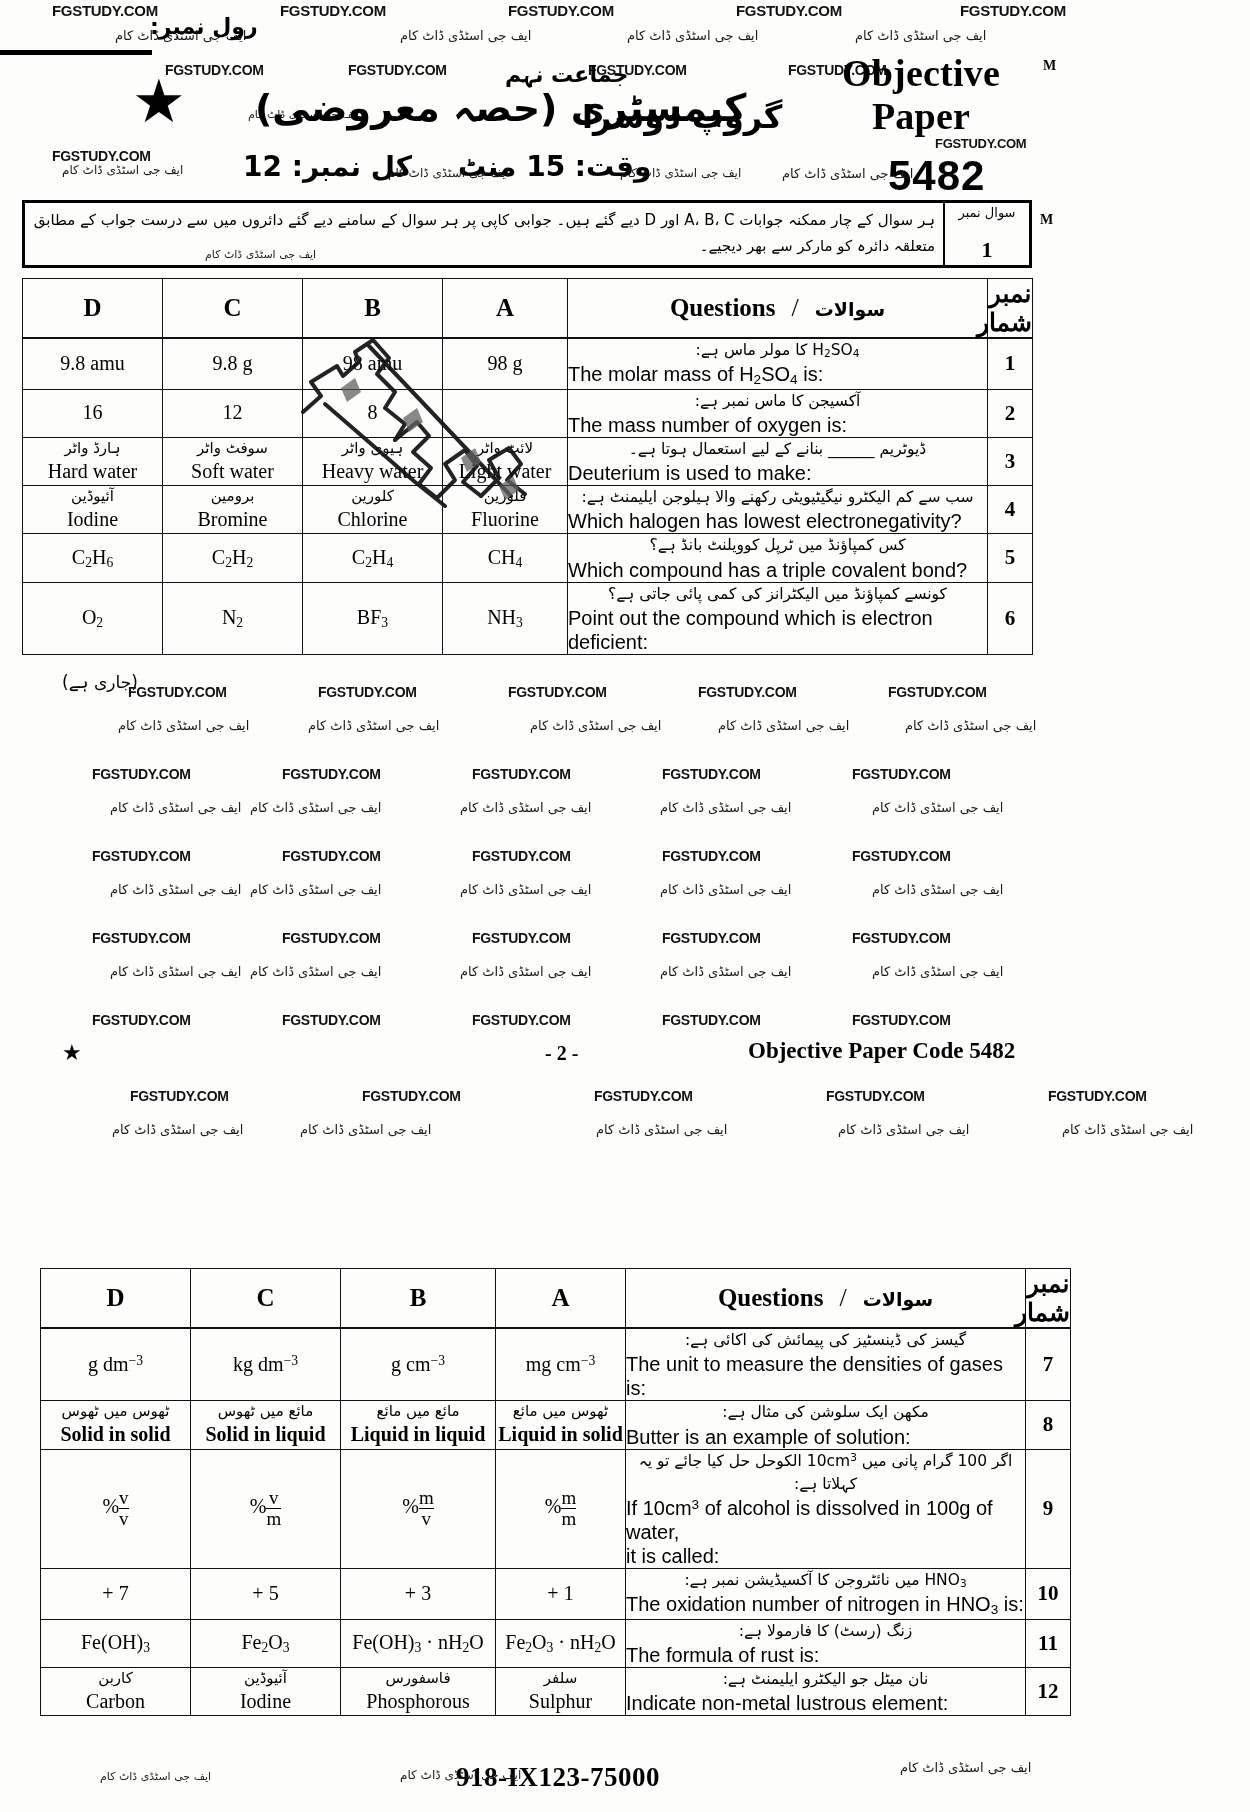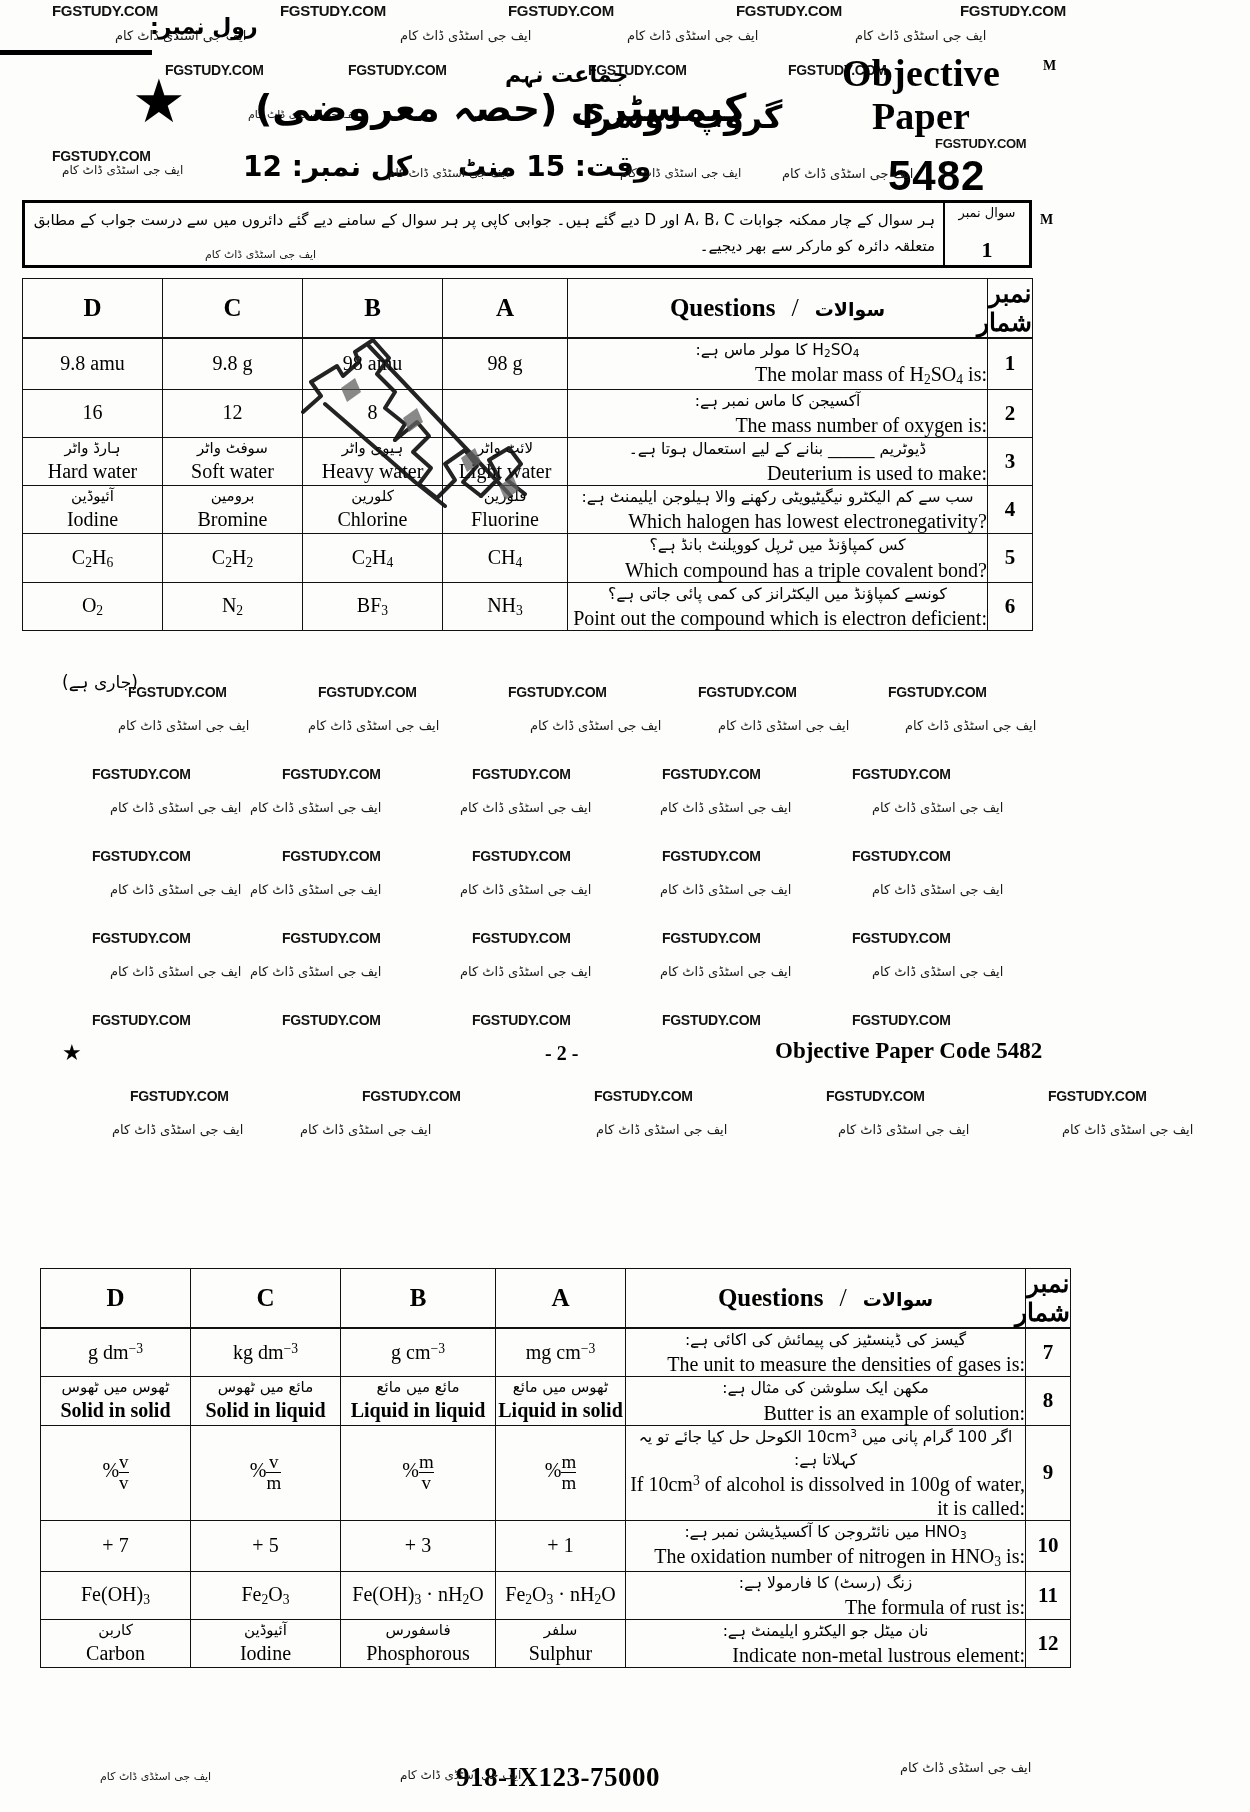--- a/index.html
+++ b/index.html
@@ -192,22 +192,22 @@
     display: block;
     direction: rtl;
     font-family: "DejaVu Sans", sans-serif;
     font-size: 15.5px;
     text-align: center;
     line-height: 1.5;
   }
   td.qcell .en {
     display: block;
     direction: ltr;
-    text-align: right;
-    font-family: Liberation Serif, serif;
+    text-align: left;
+    font-family: Liberation Sans, sans-serif;
     font-size: 20px;
     line-height: 1.2;
   }
   td.num {
     font-family: "Liberation Serif", serif;
     font-weight: 700;
     font-size: 21px;
   }
   sub { font-size: 0.68em; vertical-align: -0.22em; }
   sup { font-size: 0.68em; vertical-align: 0.45em; }
@@ -520,21 +520,21 @@
   <div class="wm" style="left:1048px; top:1088px; font-size:14px;">FGSTUDY.COM</div>
 
   <div class="wm-ur" style="left:112px; top:1122px;">ایف جی اسٹڈی ڈاٹ کام</div>
   <div class="wm-ur" style="left:300px; top:1122px;">ایف جی اسٹڈی ڈاٹ کام</div>
   <div class="wm-ur" style="left:596px; top:1122px;">ایف جی اسٹڈی ڈاٹ کام</div>
   <div class="wm-ur" style="left:838px; top:1122px;">ایف جی اسٹڈی ڈاٹ کام</div>
   <div class="wm-ur" style="left:1062px; top:1122px;">ایف جی اسٹڈی ڈاٹ کام</div>
 
   <div class="p2-star" style="left:62px; top:1040px;">★</div>
   <div class="p2-center" style="left:545px; top:1042px;">- 2 -</div>
-  <div class="p2-right" style="left:775px; top:1038px;">Objective Paper Code   5482</div>
+  <div class="p2-right" style="left:748px; top:1038px;">Objective Paper Code   5482</div>
 
   <table class="mcq" id="t2" style="left:40px; top:1088px; width:1030px; transform:translateY(180px);">
     <colgroup>
       <col style="width:150px">
         <col style="width:150px">
         <col style="width:155px">
       <col style="width:130px">
         <col style="width:400px">
         <col style="width:45px">
     </colgroup>

